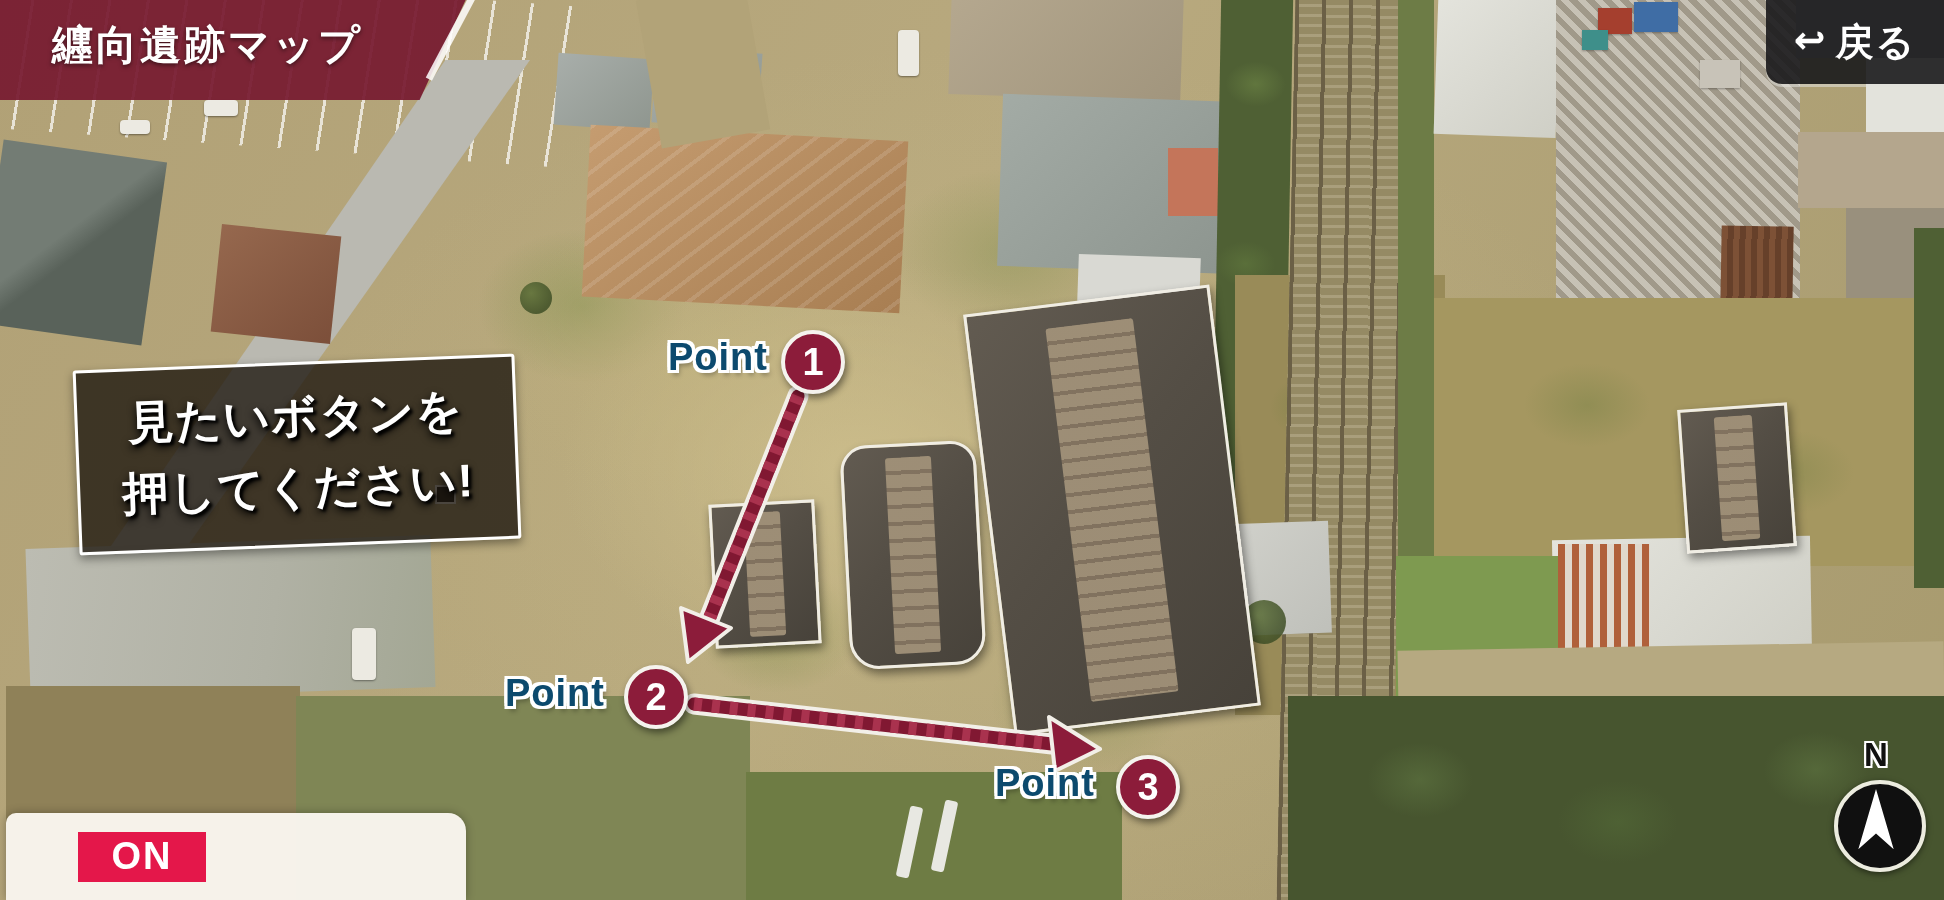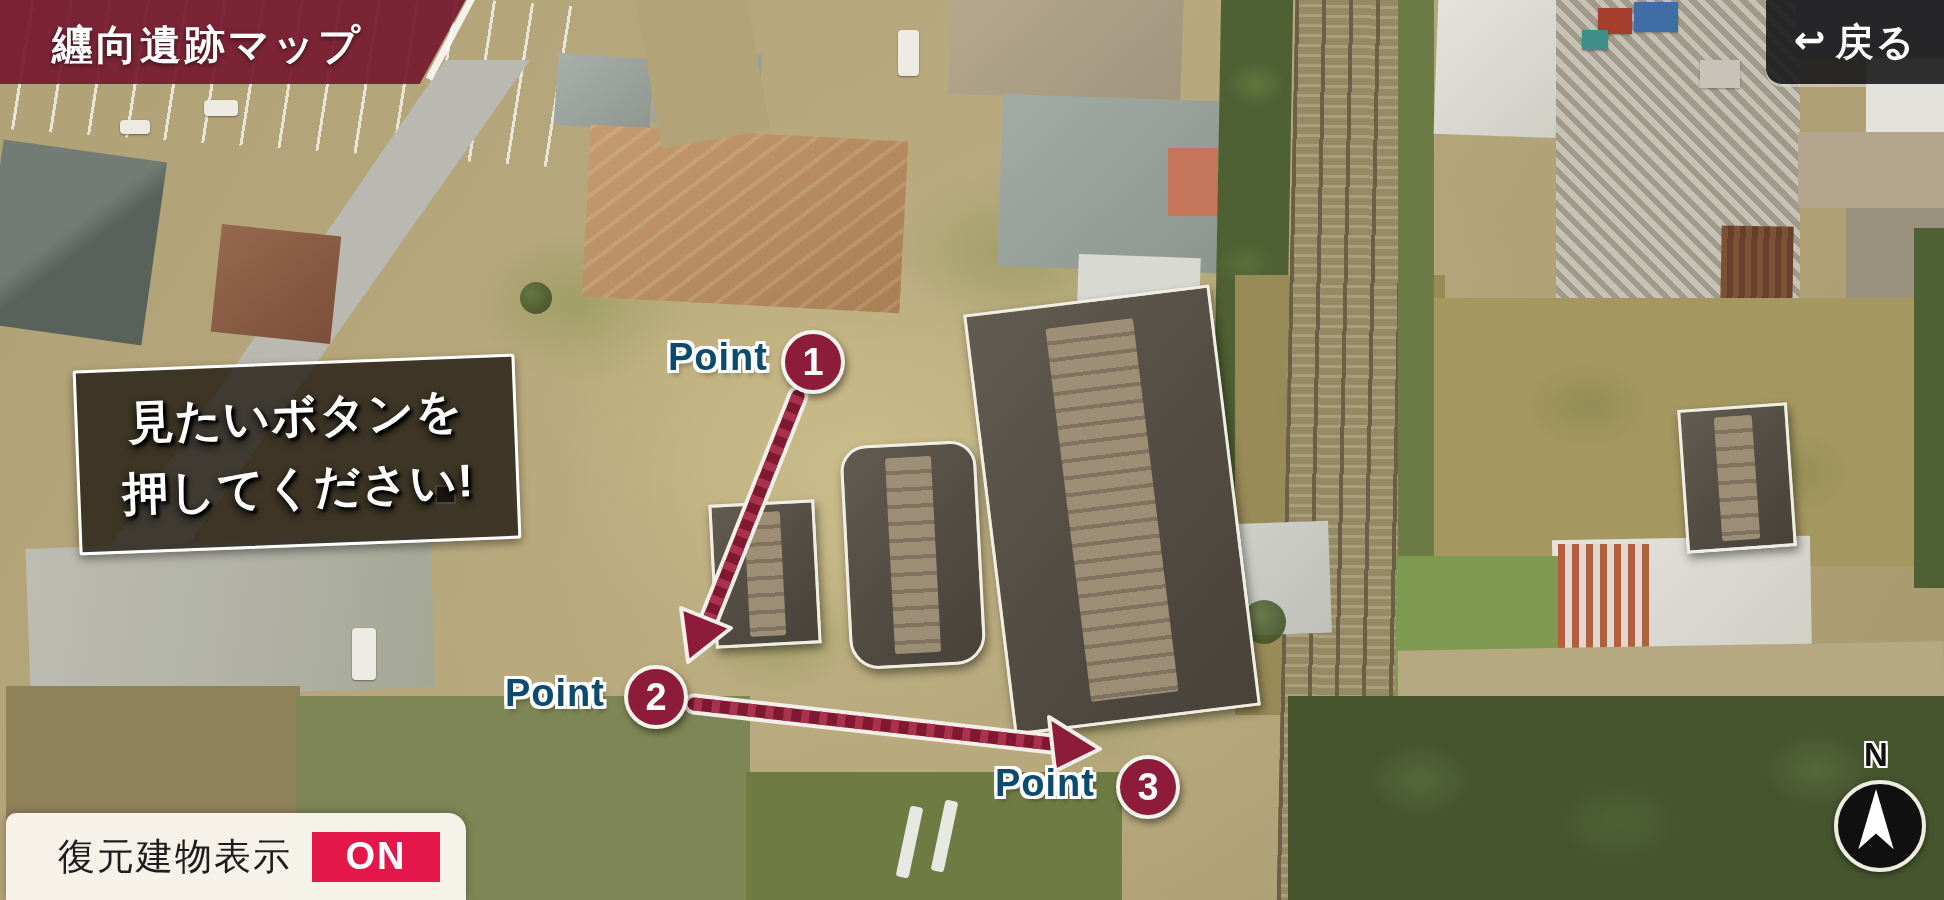--- a/index.html
+++ b/index.html
@@ -109,21 +109,21 @@
   .pt-label{position:absolute;z-index:9;font-size:38px;font-weight:bold;color:#0c4a6e;letter-spacing:1px;
     text-shadow:-3px -3px 0 #fff,3px -3px 0 #fff,-3px 3px 0 #fff,3px 3px 0 #fff,0 -3px 0 #fff,0 3px 0 #fff,-3px 0 0 #fff,3px 0 0 #fff,3px 5px 5px rgba(0,0,0,.35);}
   .pt-circle{position:absolute;z-index:9;width:56px;height:56px;border-radius:50%;background:#8c1c3a;
     border:4px solid #f5f3ee;box-shadow:2px 4px 7px rgba(0,0,0,.45);display:flex;align-items:center;justify-content:center;
     color:#fff;font-size:38px;font-weight:bold;cursor:pointer;}
   #pt1-label{left:668px;top:336px;} #pt1-circle{left:781px;top:330px;}
   #pt2-label{left:505px;top:672px;} #pt2-circle{left:624px;top:665px;}
   #pt3-label{left:995px;top:762px;} #pt3-circle{left:1116px;top:755px;}
 
   
-  #title-banner{position:absolute;left:0;top:0;width:480px;height:84px;z-index:10;}
+  #title-banner{position:absolute;left:0;top:0;width:480px;height:100px;z-index:10;}
   #title-banner .bg{position:absolute;inset:0;background:rgba(118,26,48,.93);
     clip-path:polygon(0 0,97% 0,calc(97% - 46px) 100%,0 100%);}
   #title-banner .accent{position:absolute;left:470px;top:-4px;width:7px;height:96px;background:rgba(255,255,255,.85);
     transform:rotate(28deg);transform-origin:top right;}
   #title-text{position:absolute;left:52px;top:18px;font-size:41px;font-weight:bold;color:#fff;letter-spacing:3px;
     text-shadow:0 2px 4px rgba(0,0,0,.5);}
 
   #back-button{position:absolute;right:0;top:0;width:178px;height:84px;z-index:10;background:rgba(26,26,28,.9);
     border-radius:0 0 0 16px;box-shadow:0 3px 0 rgba(225,225,220,.55);display:flex;align-items:center;justify-content:center;
     gap:10px;cursor:pointer;}
@@ -260,21 +260,20 @@
     <span class="icon">↩</span>
     <span class="label">戻る</span>
   </div>
 
   <div id="instruction-box">
     <div class="line">見たいボタンを</div>
     <div class="line">押してください!</div>
   </div>
 
   <div id="toggle-panel">
-    <span class="label">復元建物表示</span>
     <span class="badge">ON</span>
   </div>
 
   <div id="compass">
     <div class="n">N</div>
     <div class="dial"></div>
     <div class="needle"></div>
   </div>
 
 </div>

